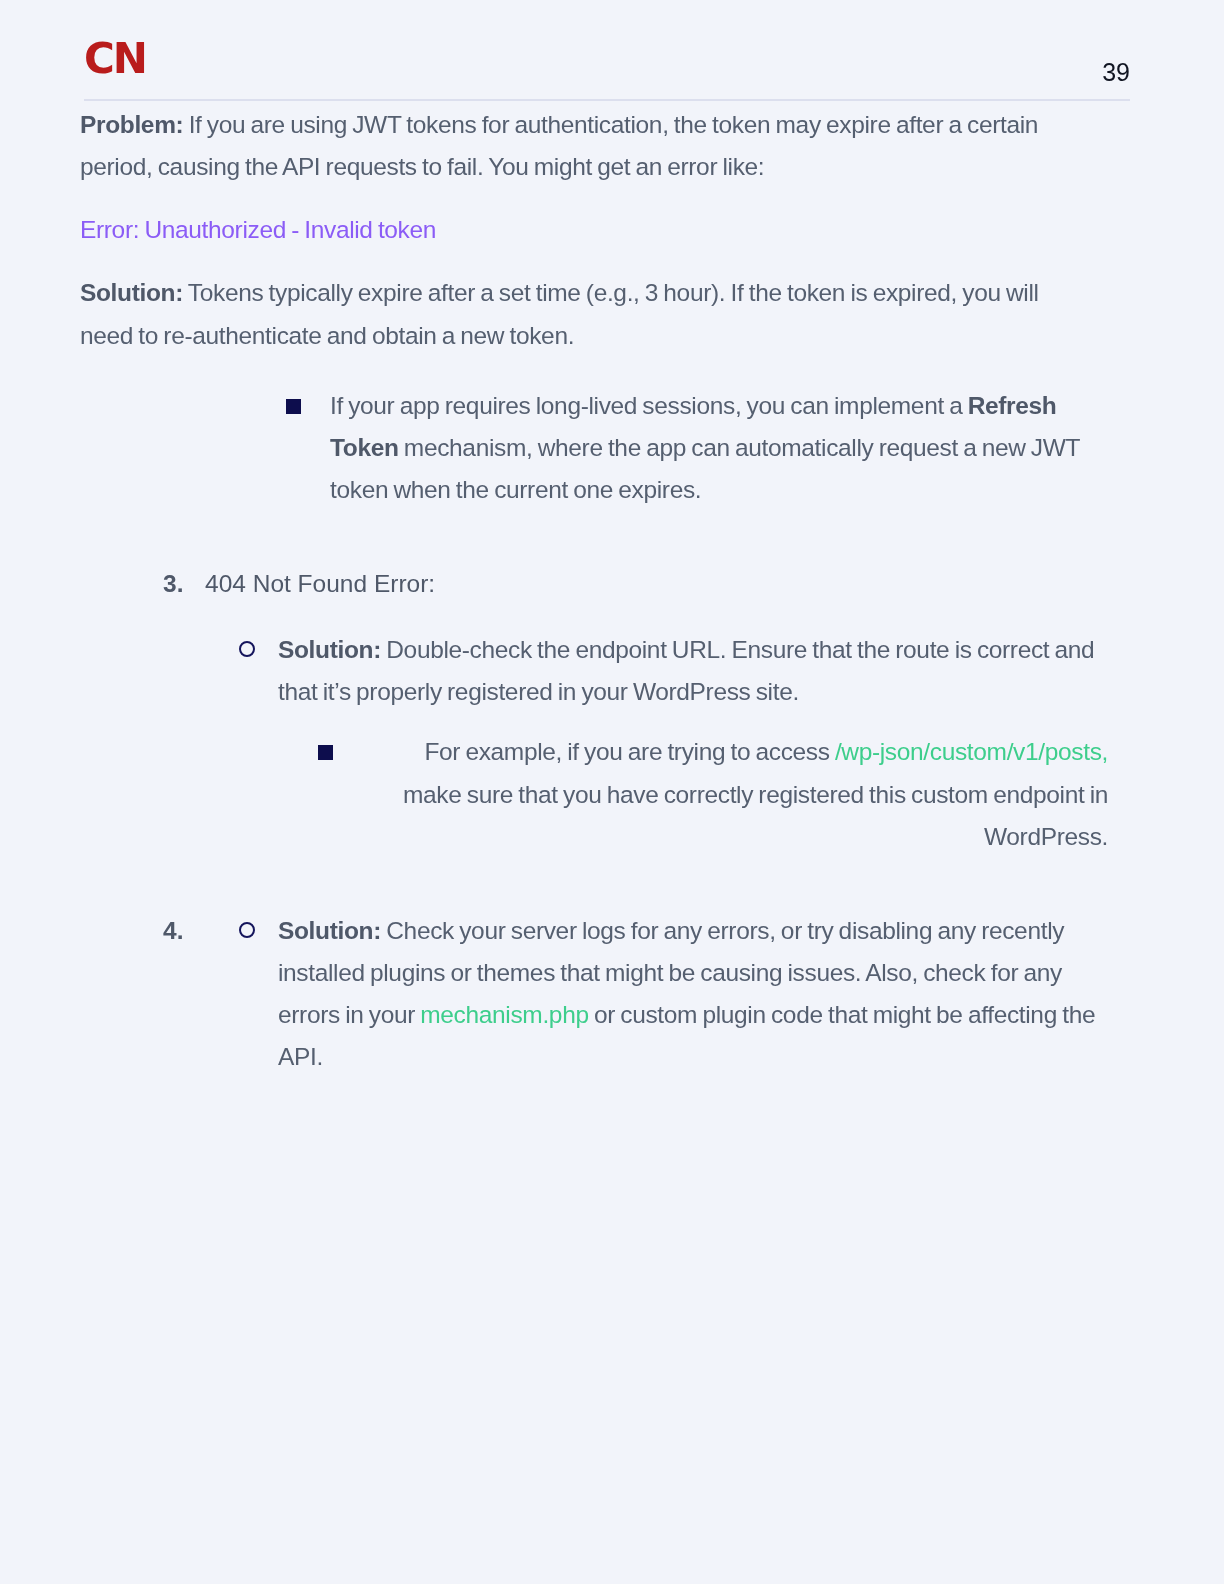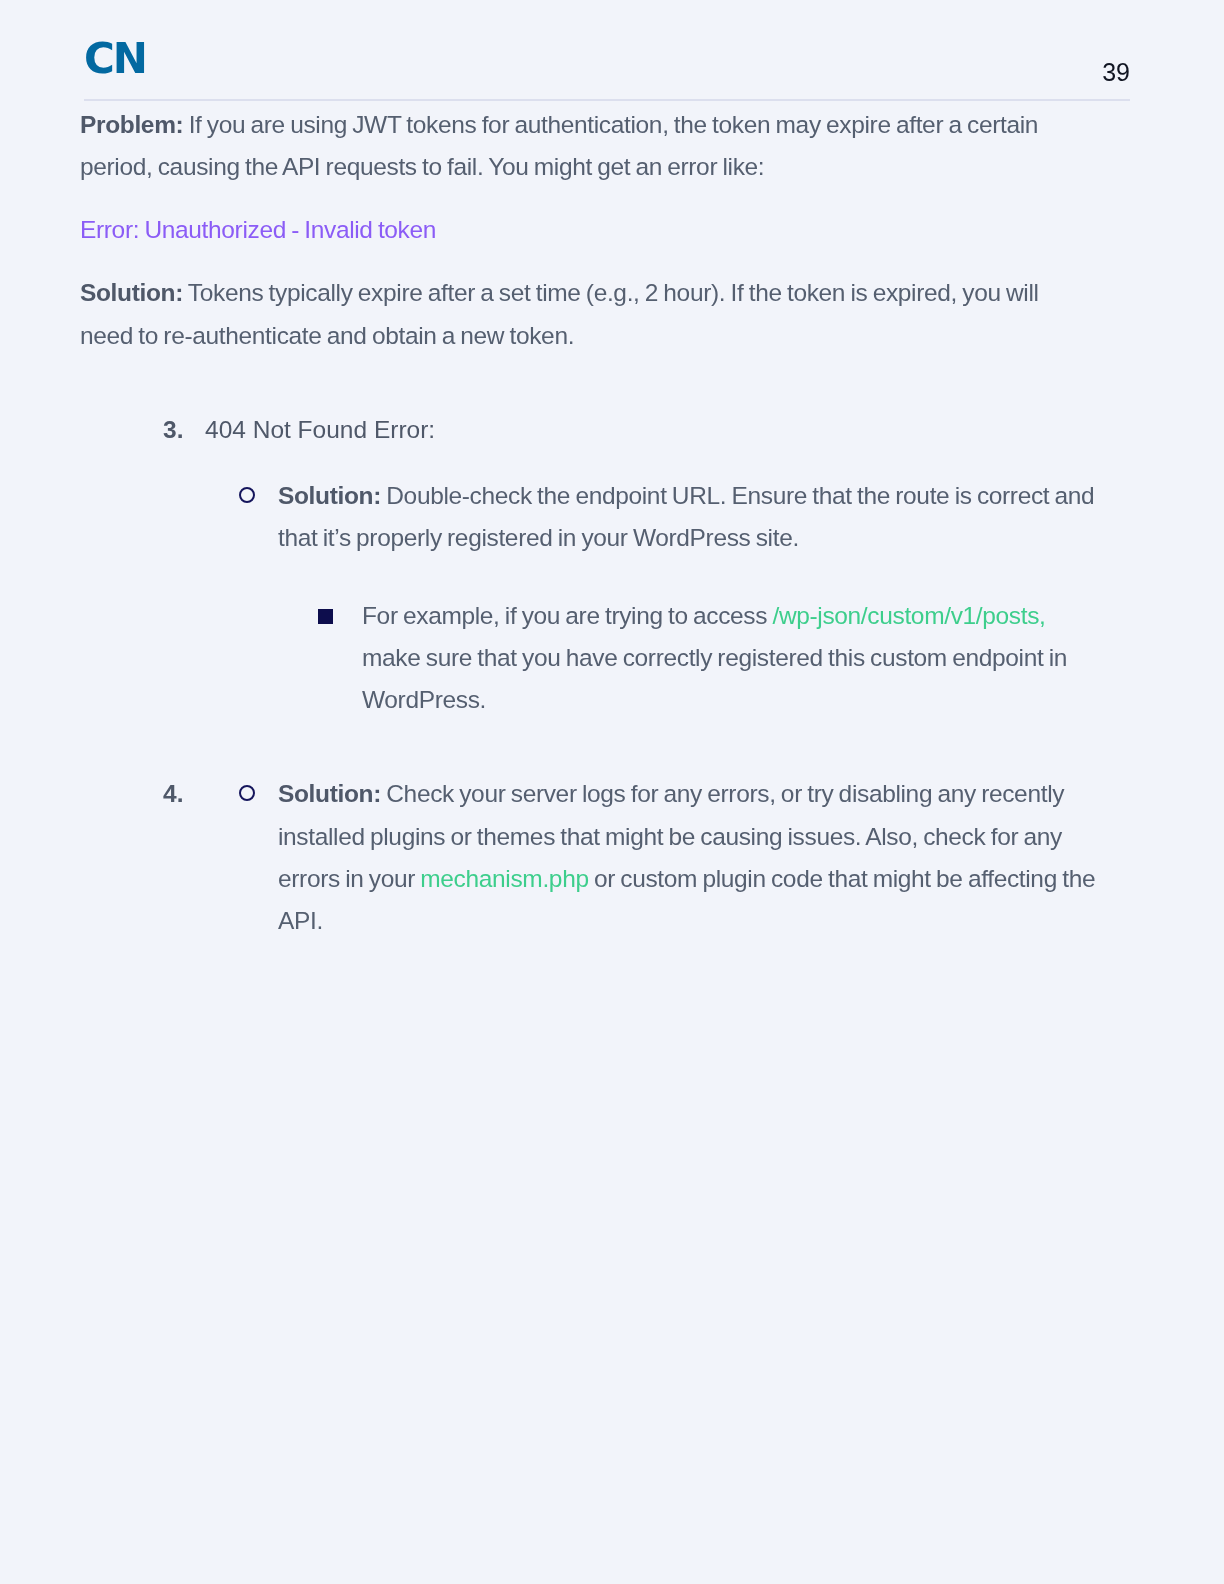--- a/index.html
+++ b/index.html
@@ -33,21 +33,21 @@
     height: 104px;
   }
 
   .logo {
     position: absolute;
     left: 84px;
     top: 38px;
     font-size: 42px;
     font-weight: bold;
     letter-spacing: -2px;
-    color: #0369a1;
+    color: #b91c1c;
     line-height: 1;
     font-family: "DejaVu Sans", sans-serif;
   }
 
   .page-number {
     position: absolute;
     right: 94px;
     top: 60px;
     font-size: 25px;
     color: #111522;
@@ -119,21 +119,22 @@
     width: 15px;
     height: 15px;
     background: #0d0d4d;
   }
 
   
   .sq-list-inner {
     list-style: none;
     margin-left: 40px;
     width: 790px;
-    margin-top: 36px;
+    margin-top: 18px;
+    text-align: right;
   }
 
   .sq-list-inner > li {
     position: relative;
     padding-left: 44px;
   }
 
   .sq-list-inner > li .sq-marker {
     position: absolute;
     left: 0;
@@ -209,23 +210,29 @@
 
   <div class="content">
 
     <p class="para-l0">
       <b>Problem:</b><span> If you are using JWT tokens for authentication, the token may expire after a certain period, causing the API requests to fail. You might get an error like:</span>
     </p>
 
     <p class="para-error">Error: Unauthorized - Invalid token</p>
 
     <p class="para-l0">
-      <b>Solution:</b><span> Tokens typically expire after a set time (e.g., 2 hour). If the token is expired, you will need to re-authenticate and obtain a new token.</span>
+      <b>Solution:</b><span> Tokens typically expire after a set time (e.g., 3 hour). If the token is expired, you will need to re-authenticate and obtain a new token.</span>
     </p>
 
+    <ul class="sq-list">
+      <li>
+        <span class="sq-marker"></span>
+        <span>If your app requires long-lived sessions, you can implement a </span><b>Refresh Token</b><span> mechanism, where the app can automatically request a new JWT token when the current one expires.</span>
+      </li>
+    </ul>
 
     <div class="num-item">
       <span class="num-marker">3.</span>
       <span class="num-title">404 Not Found Error:</span>
     </div>
 
     <ul class="circ-list">
       <li>
         <span class="circ-marker"></span>
         <b>Solution:</b><span> Double-check the endpoint URL. Ensure that the route is correct and that it’s properly registered in your WordPress site.</span>

